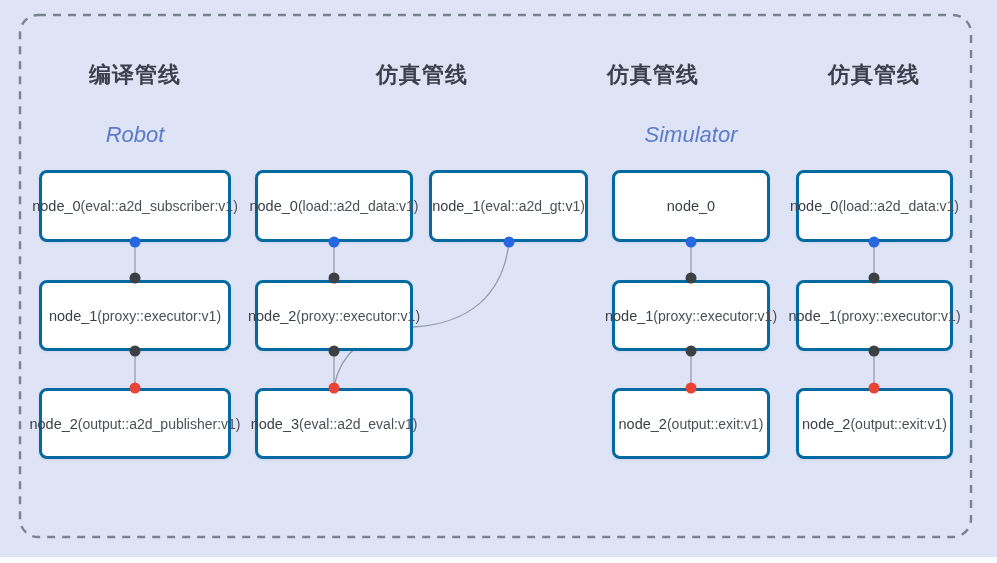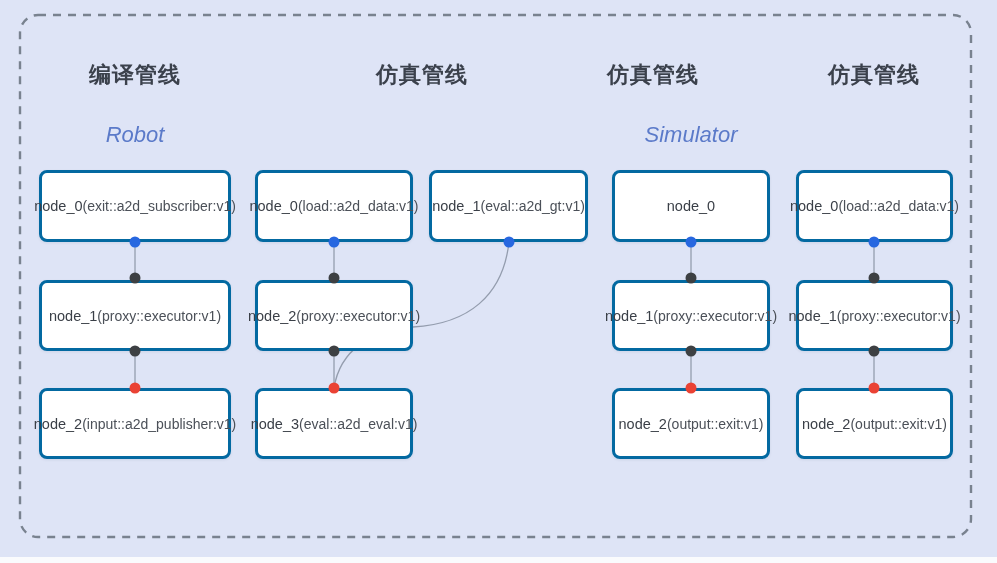--- a/index.html
+++ b/index.html
@@ -98,29 +98,29 @@
       <path d="M 509 242 C 503 296, 468 324, 413 327 C 371 330, 340 350, 334 388"></path>
       <line x1="691" y1="242" x2="691" y2="278"></line>
       <line x1="691" y1="351" x2="691" y2="388"></line>
       <line x1="874" y1="242" x2="874" y2="278"></line>
       <line x1="874" y1="351" x2="874" y2="388"></line>
     </g>
   </svg>
 
   <div class="node" style="left:39px;top:170px;width:192px;height:72px">
     <div class="node-title">node_0</div>
-    <div class="node-subtitle">(exit::a2d_subscriber:v1)</div>
+    <div class="node-subtitle">(eval::a2d_subscriber:v1)</div>
   </div>
   <div class="node" style="left:39px;top:280px;width:192px;height:71px">
     <div class="node-title">node_1</div>
     <div class="node-subtitle">(proxy::executor:v1)</div>
   </div>
   <div class="node" style="left:39px;top:388px;width:192px;height:71px">
     <div class="node-title">node_2</div>
-    <div class="node-subtitle">(input::a2d_publisher:v1)</div>
+    <div class="node-subtitle">(output::a2d_publisher:v1)</div>
   </div>
 
   <div class="node" style="left:255px;top:170px;width:158px;height:72px">
     <div class="node-title">node_0</div>
     <div class="node-subtitle">(load::a2d_data:v1)</div>
   </div>
   <div class="node" style="left:429px;top:170px;width:159px;height:72px">
     <div class="node-title">node_1</div>
     <div class="node-subtitle">(eval::a2d_gt:v1)</div>
   </div>

